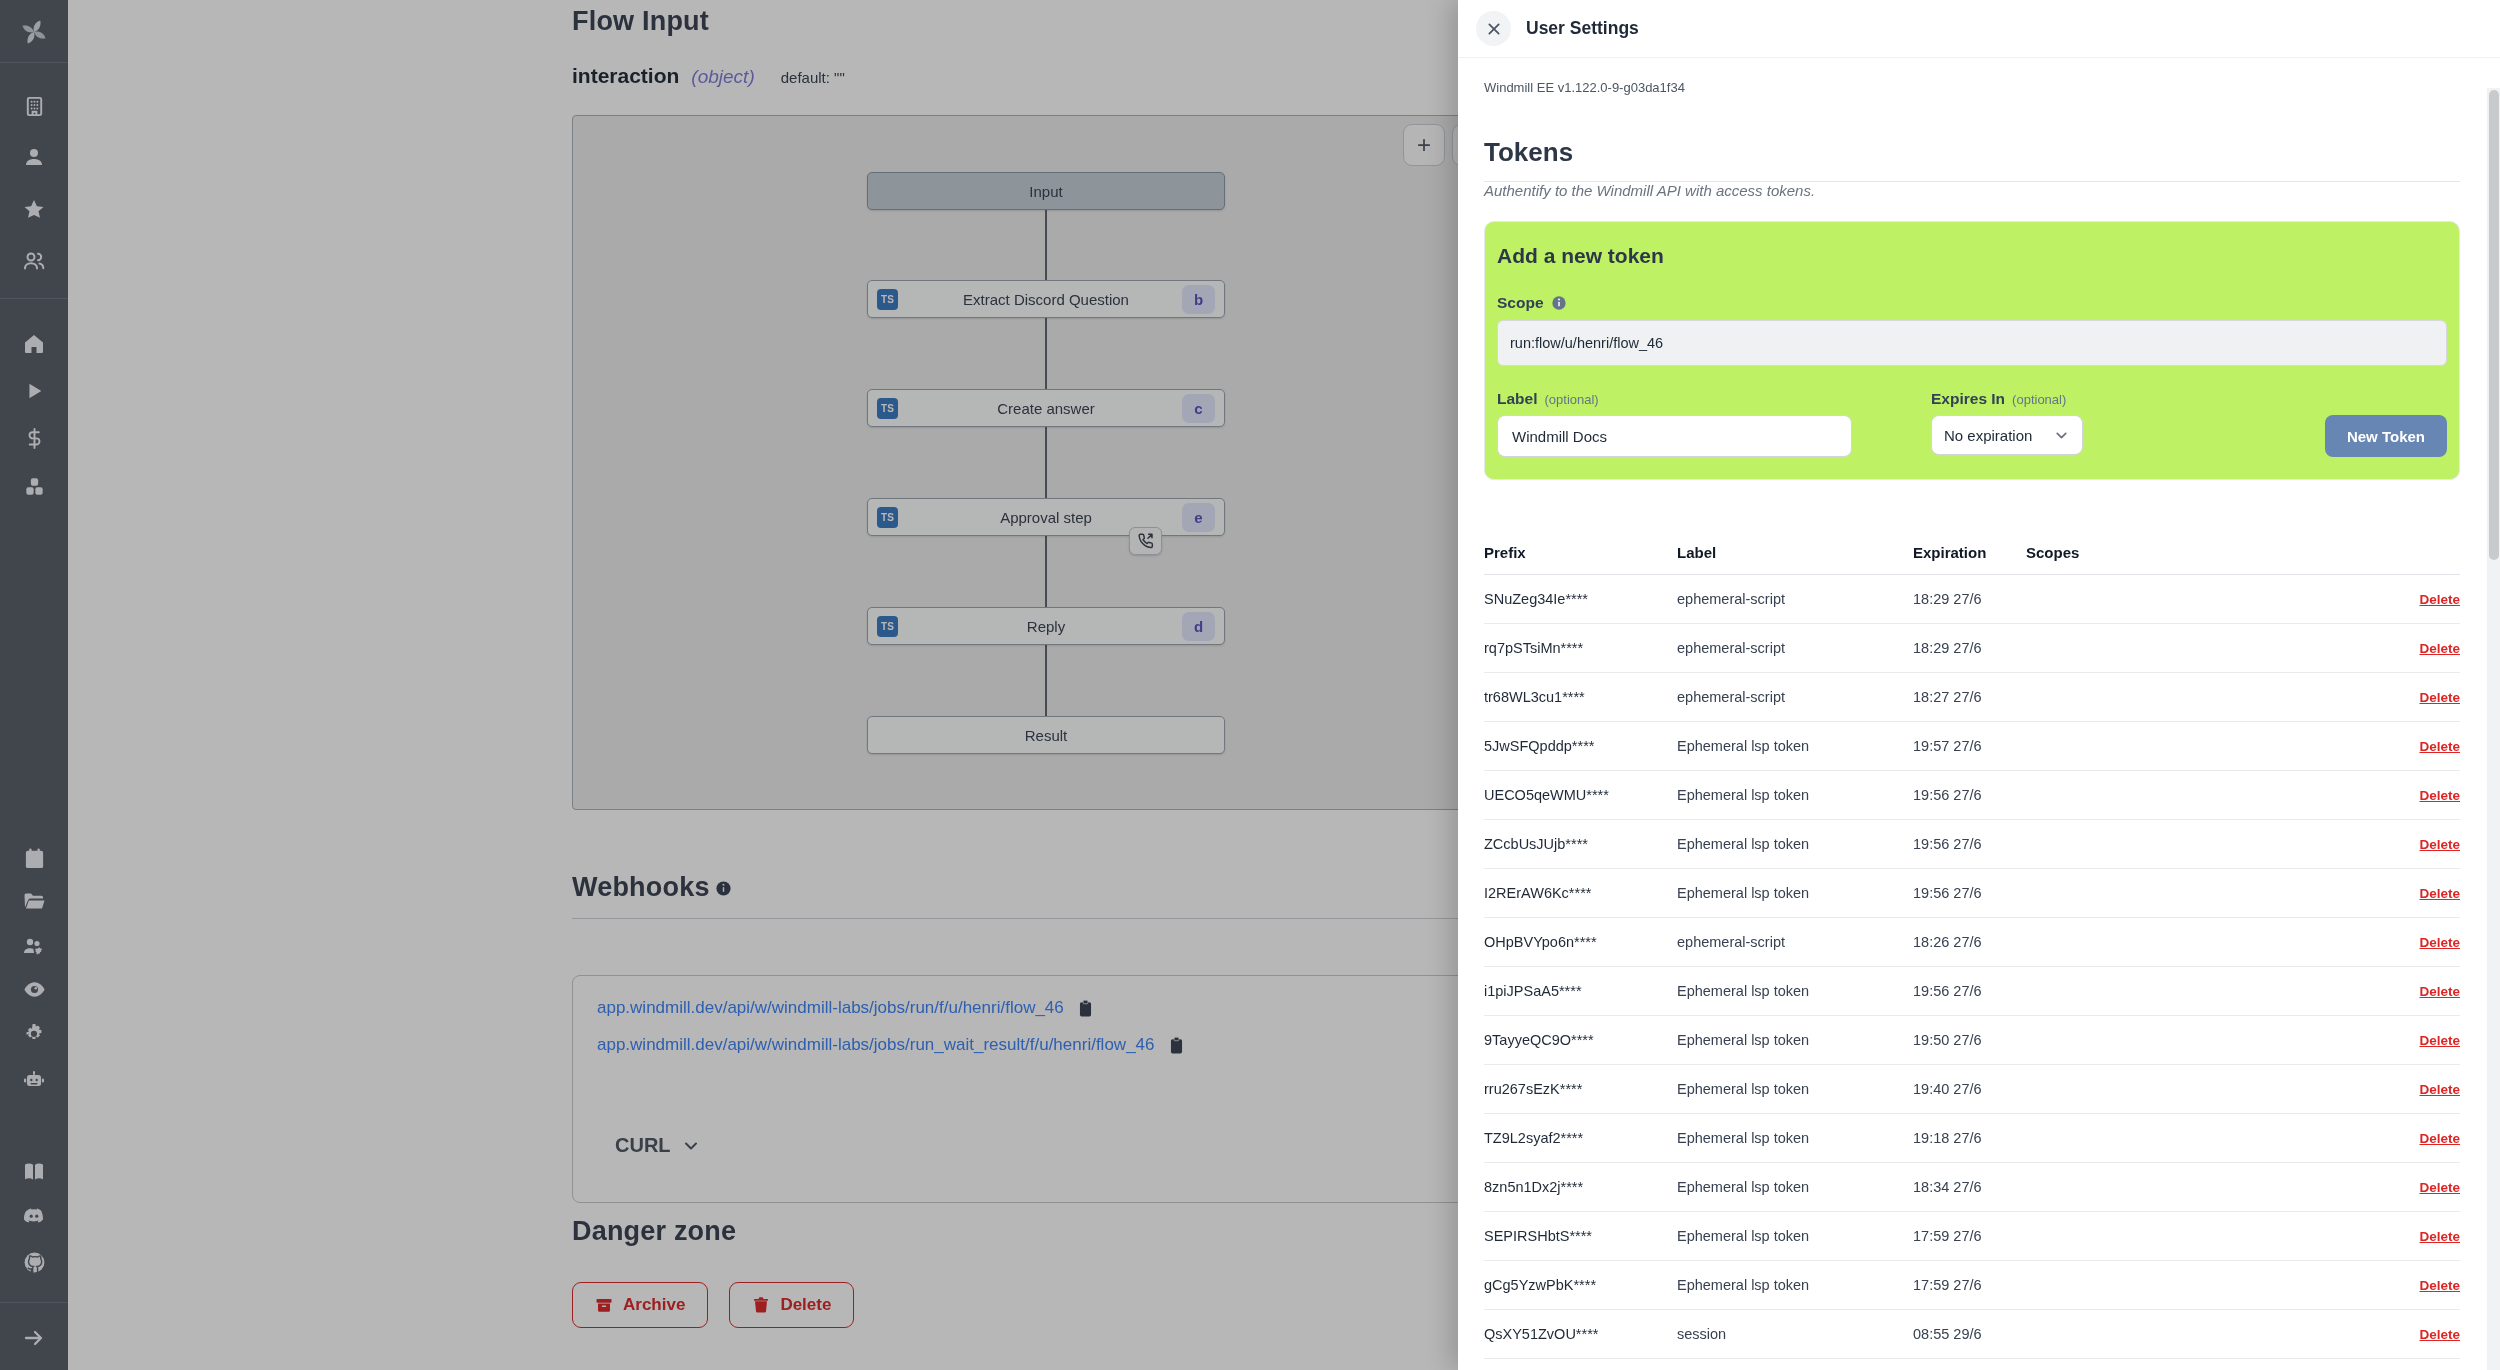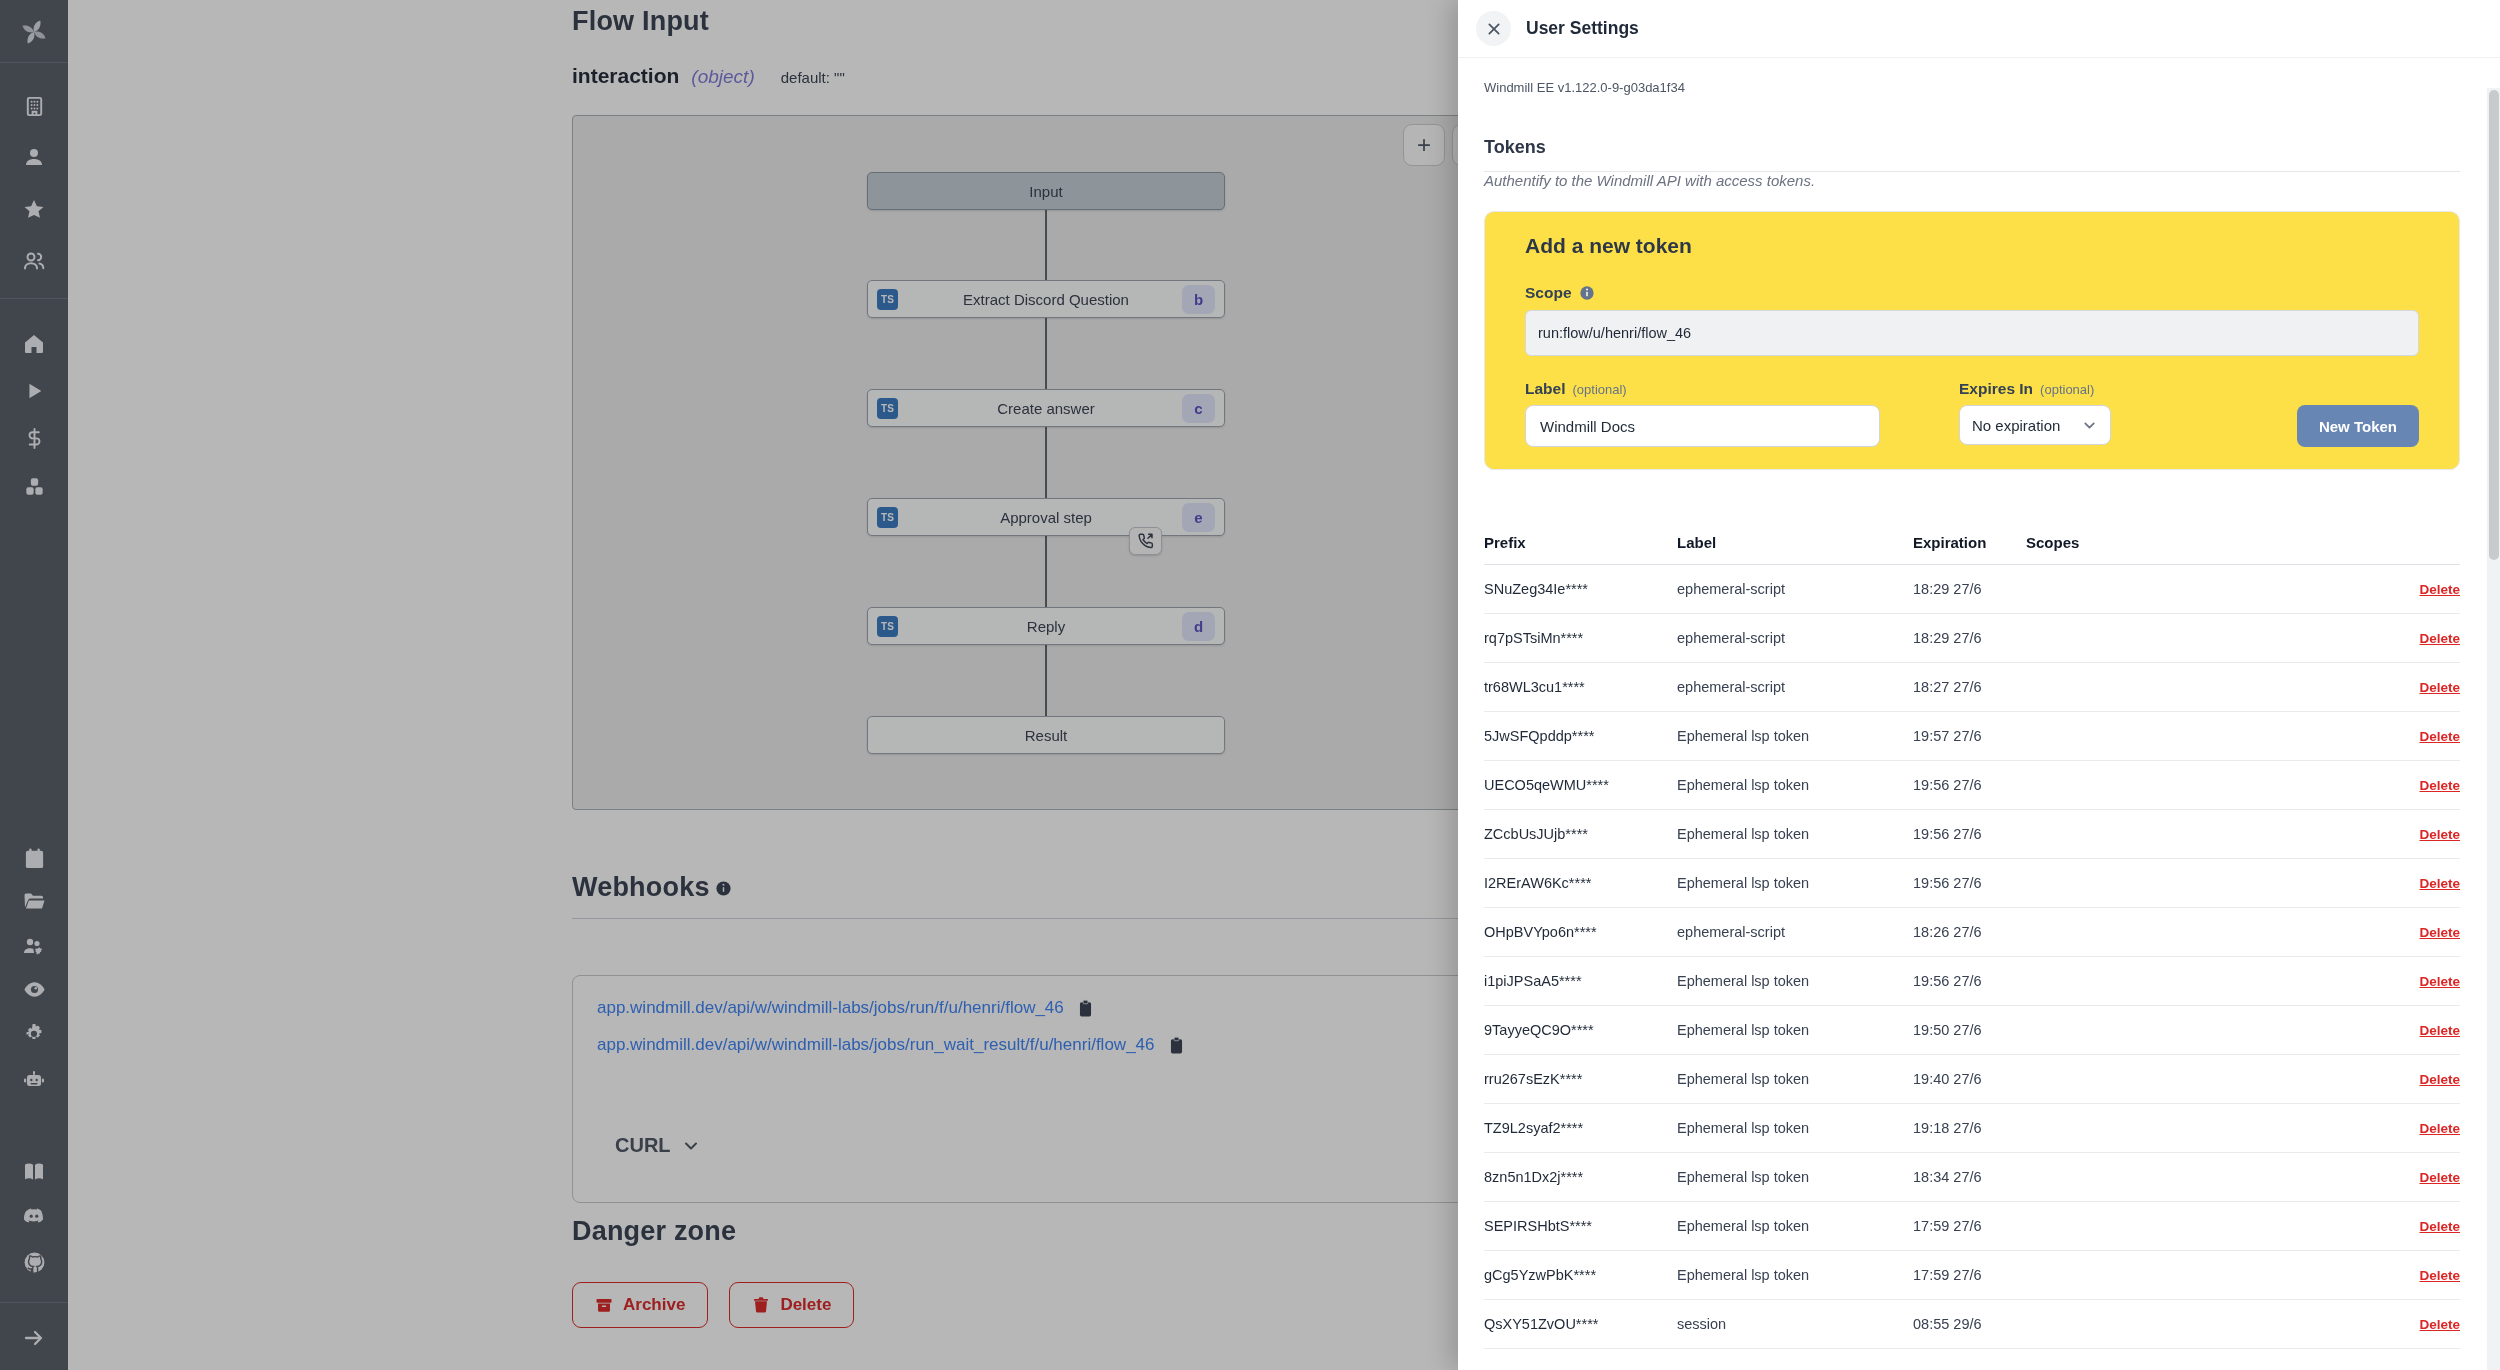--- a/index.html
+++ b/index.html
@@ -62,24 +62,24 @@
 
   
   .drawer { position:absolute; left:1458px; top:0; width:1042px; height:1370px; background:#ffffff; z-index:10;
             box-shadow:-8px 0 24px rgba(0,0,0,.18); }
   .drawer-header { height:58px; display:flex; align-items:center; gap:15px; padding:0 18px; border-bottom:1px solid #eef0f2; }
   .close-btn { width:35px; height:35px; border-radius:50%; background:#f1f3f5; border:none; display:flex;
                align-items:center; justify-content:center; color:#4b5563; }
   .drawer-title { font-size:17.5px; font-weight:600; color:#1f2937; }
   .drawer-body { padding:0 40px 0 26px; }
   .version { margin-top:22px; font-size:13px; color:#4b5563; }
-  .tokens-h2 { margin-top:42px; font-size:18px; font-weight:800; color:#2d3748; padding-bottom:13px; border-bottom:1px solid #e5e7eb; }
+  .tokens-h2 { margin-top:42px; font-size:26px; font-weight:800; color:#2d3748; padding-bottom:13px; border-bottom:1px solid #e5e7eb; }
   .tokens-sub { font-size:15px; font-style:italic; color:#6b7280; }
 
-  .add-card { margin-top:22px; background:#fde047; border:1px solid #e6e8eb; border-radius:10px; padding:22px 40px; }
+  .add-card { margin-top:22px; background:#bef264; border:1px solid #e6e8eb; border-radius:10px; padding:22px 12px; }
   .add-title { font-size:21px; font-weight:800; color:#2d3748; }
   .field-label { display:flex; align-items:center; gap:7px; font-size:15.5px; font-weight:600; color:#334155; }
   .optional { font-size:13px; font-weight:400; color:#64748b; }
   .scope-wrap { margin-top:26px; }
   .scope-input { margin-top:8px; width:100%; height:46px; background:#eff1f3; border:1px solid #d5d8dd; border-radius:6px;
                  padding:0 12px; font-size:14.5px; color:#1f2937; font-family:"Liberation Sans", sans-serif; }
   .form-row { margin-top:24px; display:flex; align-items:flex-start; }
   .text-input { margin-top:7px; width:355px; height:42px; background:#fff; border:1px solid #d1d5db; border-radius:8px;
                 padding:0 14px; font-size:15px; color:#1f2937; font-family:"Liberation Sans", sans-serif; }
   .expires-group { margin-left:79px; }

